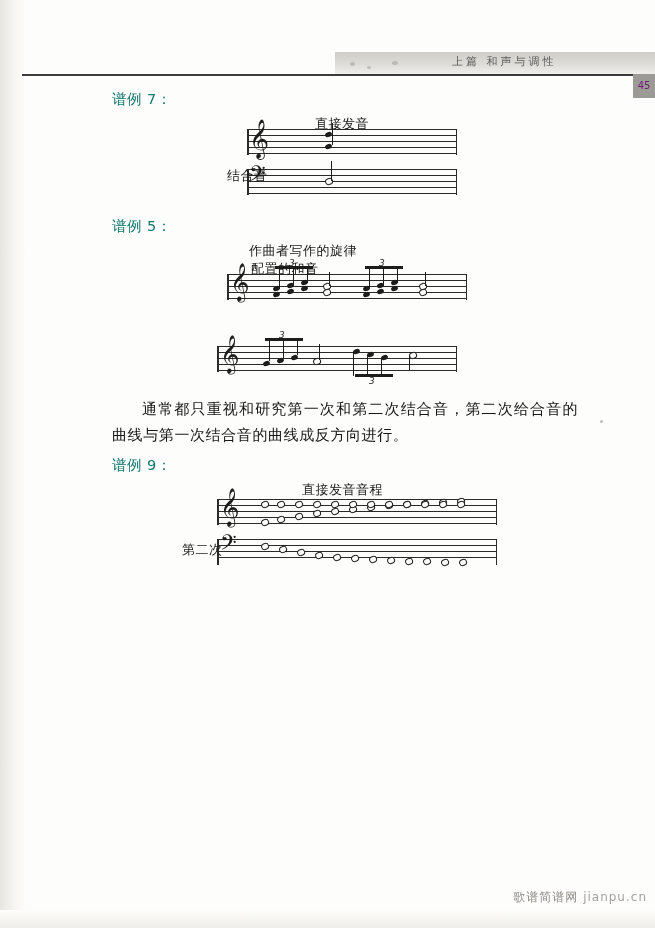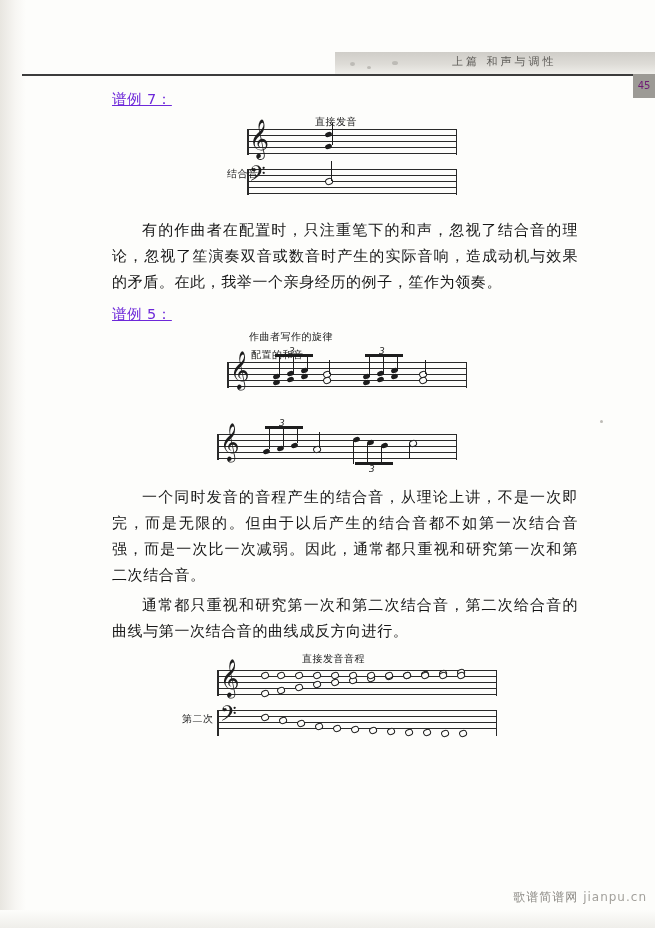--- a/index.html
+++ b/index.html
@@ -81,22 +81,21 @@
   
   .content {
     position: absolute;
     left: 112px; top: 90px;
     width: 466px;
   }
   .label {
     font-size: 14.5px;
     letter-spacing: 0.5px;
     margin: 0 0 6px 0;
-    color: #6d28d9;
-    text-decoration: underline;
+    color: #0f766e;
   }
   p.para {
     font-size: 15px;
     line-height: 26px;
     margin: 0 0 4px 0;
     text-align: justify;
     text-justify: inter-ideograph;
     letter-spacing: 0.6px;
     color: #161616;
   }
@@ -163,21 +162,21 @@
     background: #1d1d1d;
   }
   .tuplet {
     position: absolute;
     font-size: 9px;
     color: #1d1d1d;
     font-style: italic;
   }
   .tinytext {
     position: absolute;
-    font-size: 10px;
+    font-size: 13px;
     color: #1a1a1a;
     letter-spacing: 0.5px;
     white-space: nowrap;
   }
 
   
   .watermark {
     position: absolute;
     right: 16px; bottom: 22px;
     font-size: 12px;
@@ -244,21 +243,20 @@
             <div class="bar-left"></div>
             <div class="bar-right"></div>
             <div class="clef" style="left:2px;top:-6px;font-size:26px;line-height:26px;">𝄢</div>
             <div class="note hollow" style="left:78px;top:9px;"></div>
             <div class="stem" style="left:84px;top:-8px;height:20px;"></div>
           </div>
           <div class="tinytext" style="left:0px;top:52px;">结合音</div>
         </div>
       </div>
 
-      <p class="para indent">有的作曲者在配置时，只注重笔下的和声，忽视了结合音的理论，忽视了笙演奏双音或数音时产生的实际音响，造成动机与效果的矛盾。在此，我举一个亲身经历的例子，笙作为领奏。</p>
     </div>
 
     <div class="block">
       <div class="label">谱例 5：</div>
 
       <div class="figure">
         <div class="staff-wrap" style="width:320px;height:78px;margin-left:75px;">
           <div class="tinytext" style="left:62px;top:0px;text-align:center;">作曲者写作的旋律</div>
           <div class="staff" style="position:absolute;left:40px;top:32px;width:240px;height:26px;">
             <div class="line" style="top:0px;"></div>
@@ -334,24 +332,24 @@
           <div class="note" style="left:150px;top:6px;"></div>
           <div class="stem" style="left:150px;top:9px;height:21px;"></div>
           <div class="note" style="left:164px;top:9px;"></div>
           <div class="stem" style="left:164px;top:12px;height:18px;"></div>
           <div class="note hollow" style="left:192px;top:6px;"></div>
           <div class="stem" style="left:192px;top:9px;height:16px;"></div>
         </div>
       </div>
     </div>
 
-    <p class="para indent">一个同时发音的音程产生的结合音，从理论上讲，不是一次即完，而是无限的。但由于以后产生的结合音都不如第一次结合音强，而是一次比一次减弱。因此，通常都只重视和研究第一次和第二次结合音。</p>
     <p class="para indent">通常都只重视和研究第一次和第二次结合音，第二次给合音的曲线与第一次结合音的曲线成反方向进行。</p>
 
     <div class="block" style="margin-top:8px;">
+      <div class="label">谱例 9：</div>
 
       <div class="figure">
         <div class="staff-wrap" style="width:350px;height:140px;margin-left:60px;">
           <div class="tinytext" style="left:130px;top:0px;">直接发音音程</div>
 
           <div class="staff" style="position:absolute;left:45px;top:18px;width:280px;height:26px;">
             <div class="line" style="top:0px;"></div>
             <div class="line" style="top:6px;"></div>
             <div class="line" style="top:12px;"></div>
             <div class="line" style="top:18px;"></div>

